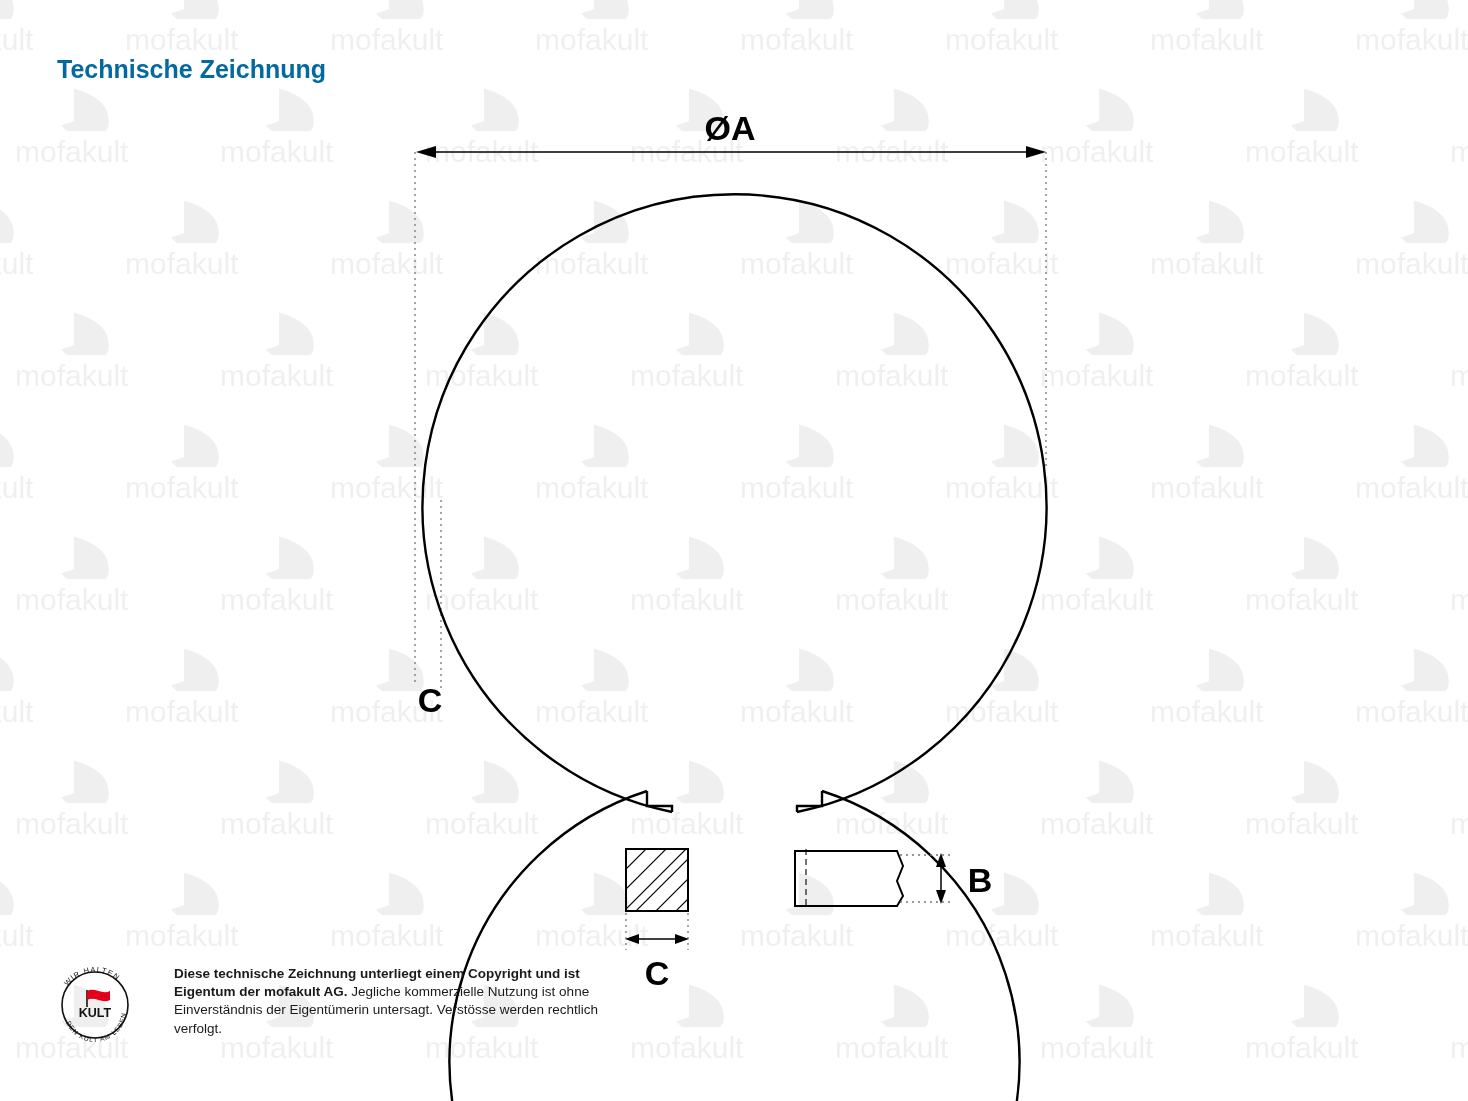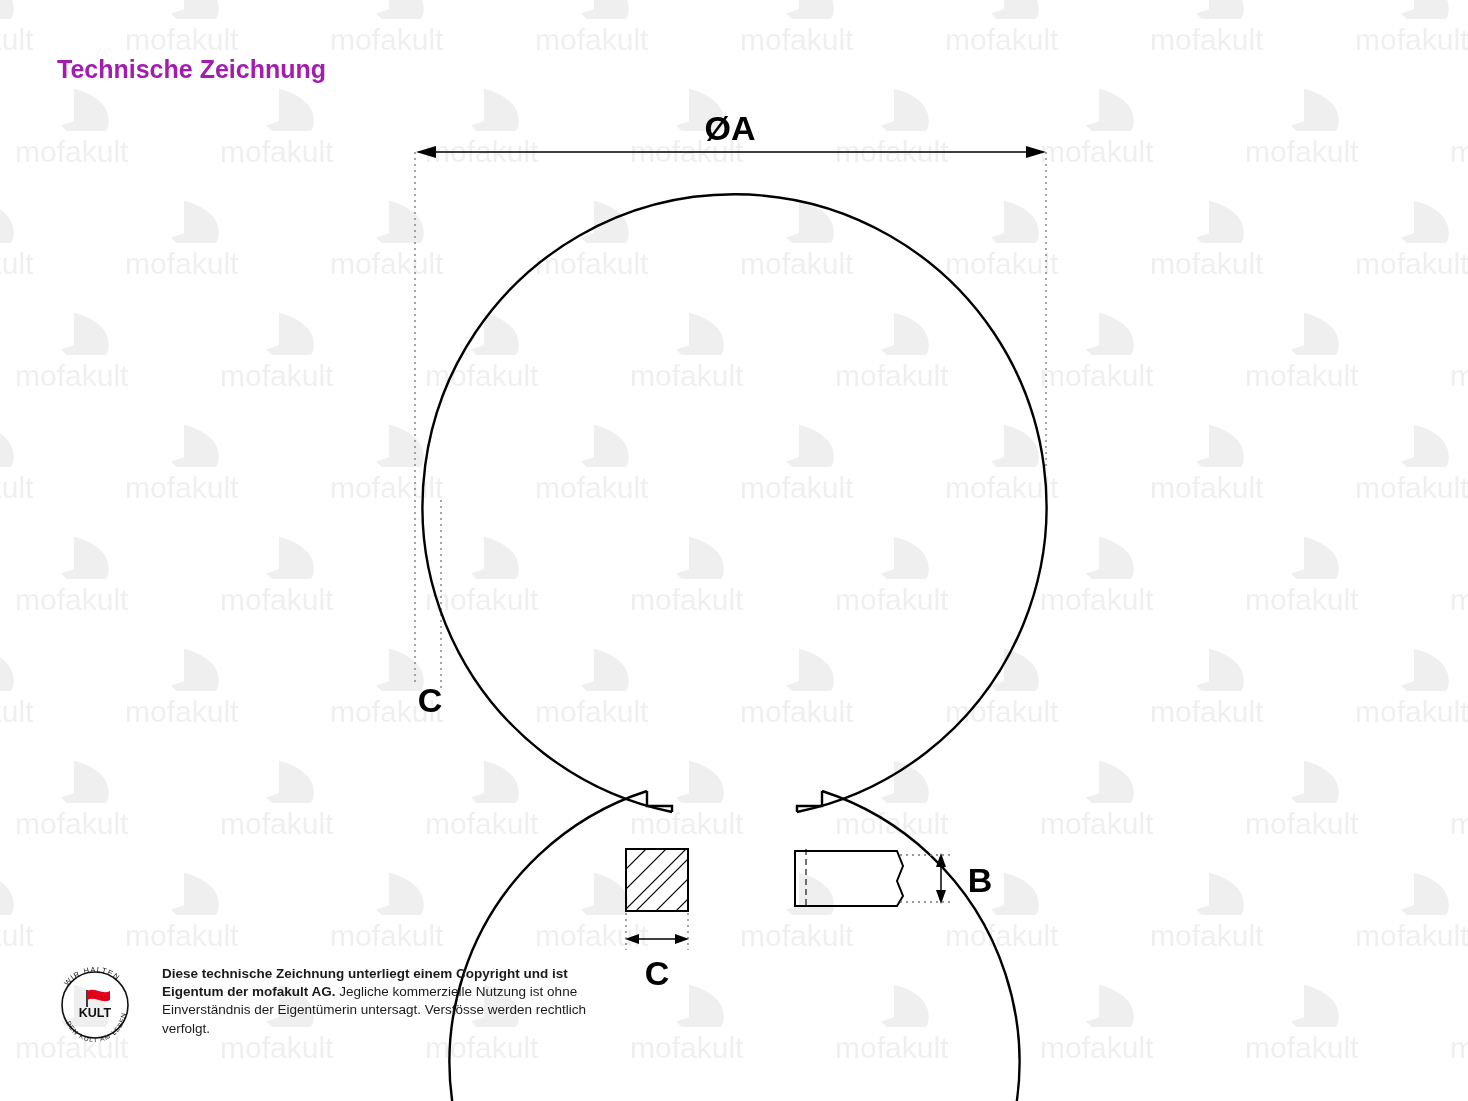--- a/index.html
+++ b/index.html
@@ -47,41 +47,41 @@
   }
   #drawing svg { display: block; }
   
   #title {
     position: absolute;
     left: 57px;
     top: 55px;
     font-size: 25px;
     font-weight: bold;
     letter-spacing: 0px;
-    color: #a21caf;
+    color: #0369a1;
     z-index: 3;
     white-space: nowrap;
   }
   
   #footer {
     position: absolute;
     left: 40px;
     top: 965px;
     width: 560px;
     z-index: 3;
     display: flex;
     align-items: flex-start;
   }
   #footer-logo {
     width: 110px;
     height: 80px;
     flex: 0 0 auto;
   }
   #footer-text {
-    margin-left: 12px;
+    margin-left: 24px;
     font-size: 13.5px;
     line-height: 1.35;
     color: #1a1a1a;
   }
   #footer-text .bold { font-weight: bold; }
   .logo-text {
     font-family: "Liberation Sans", sans-serif;
     fill: #111111;
   }
 </style>

